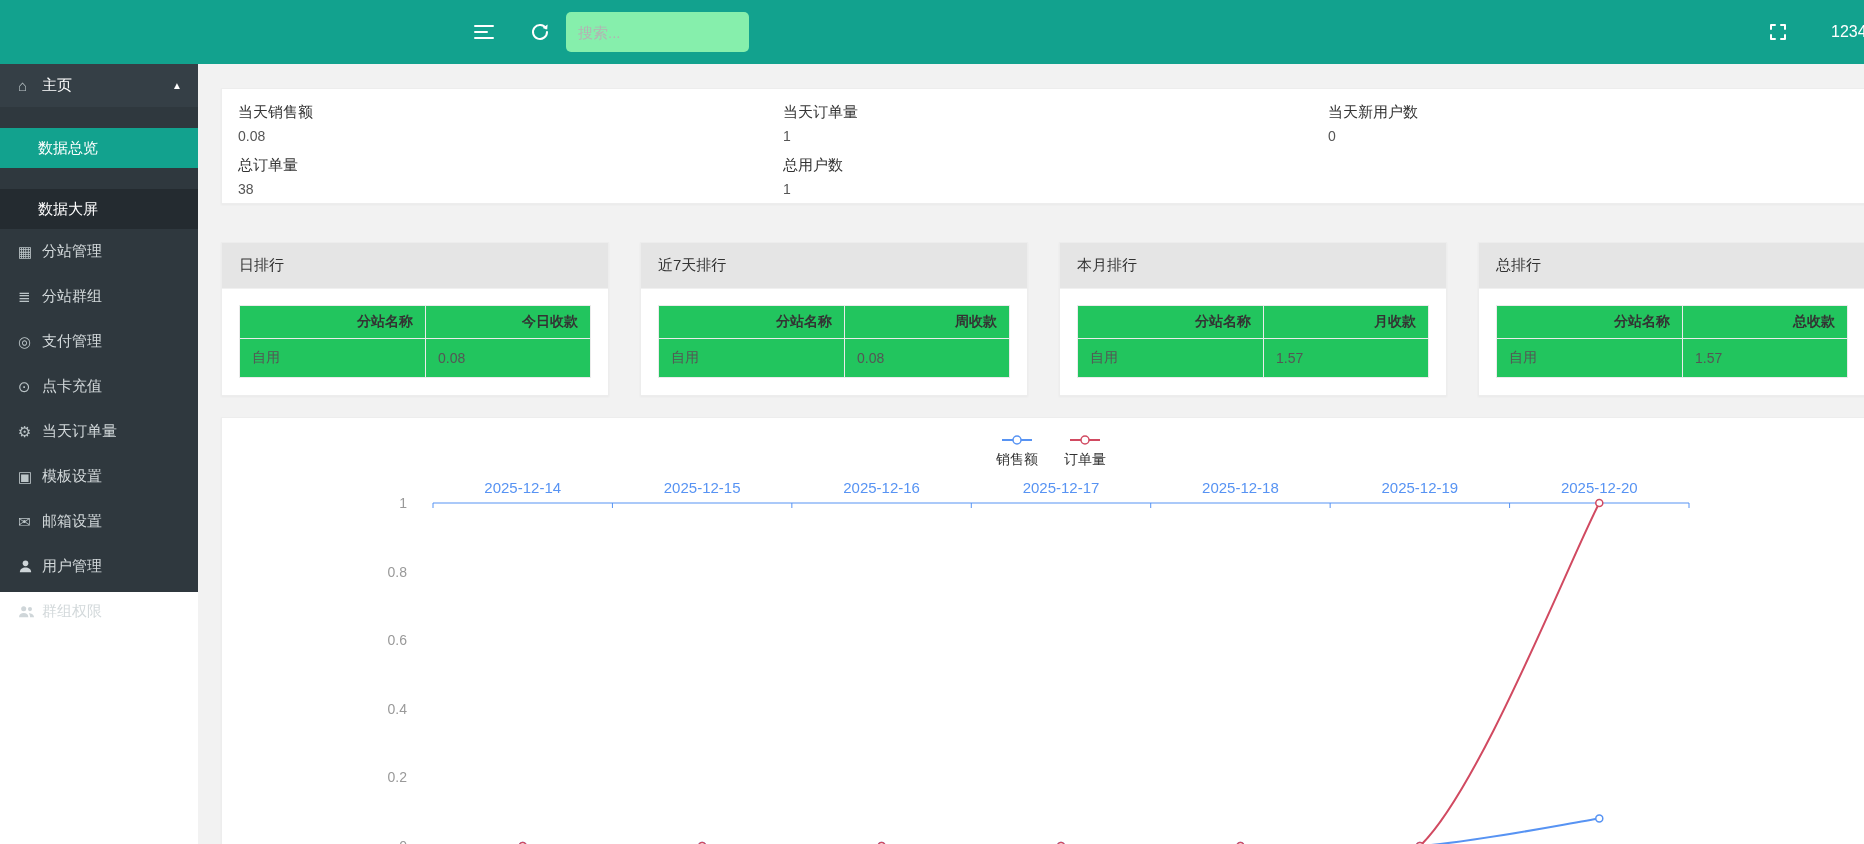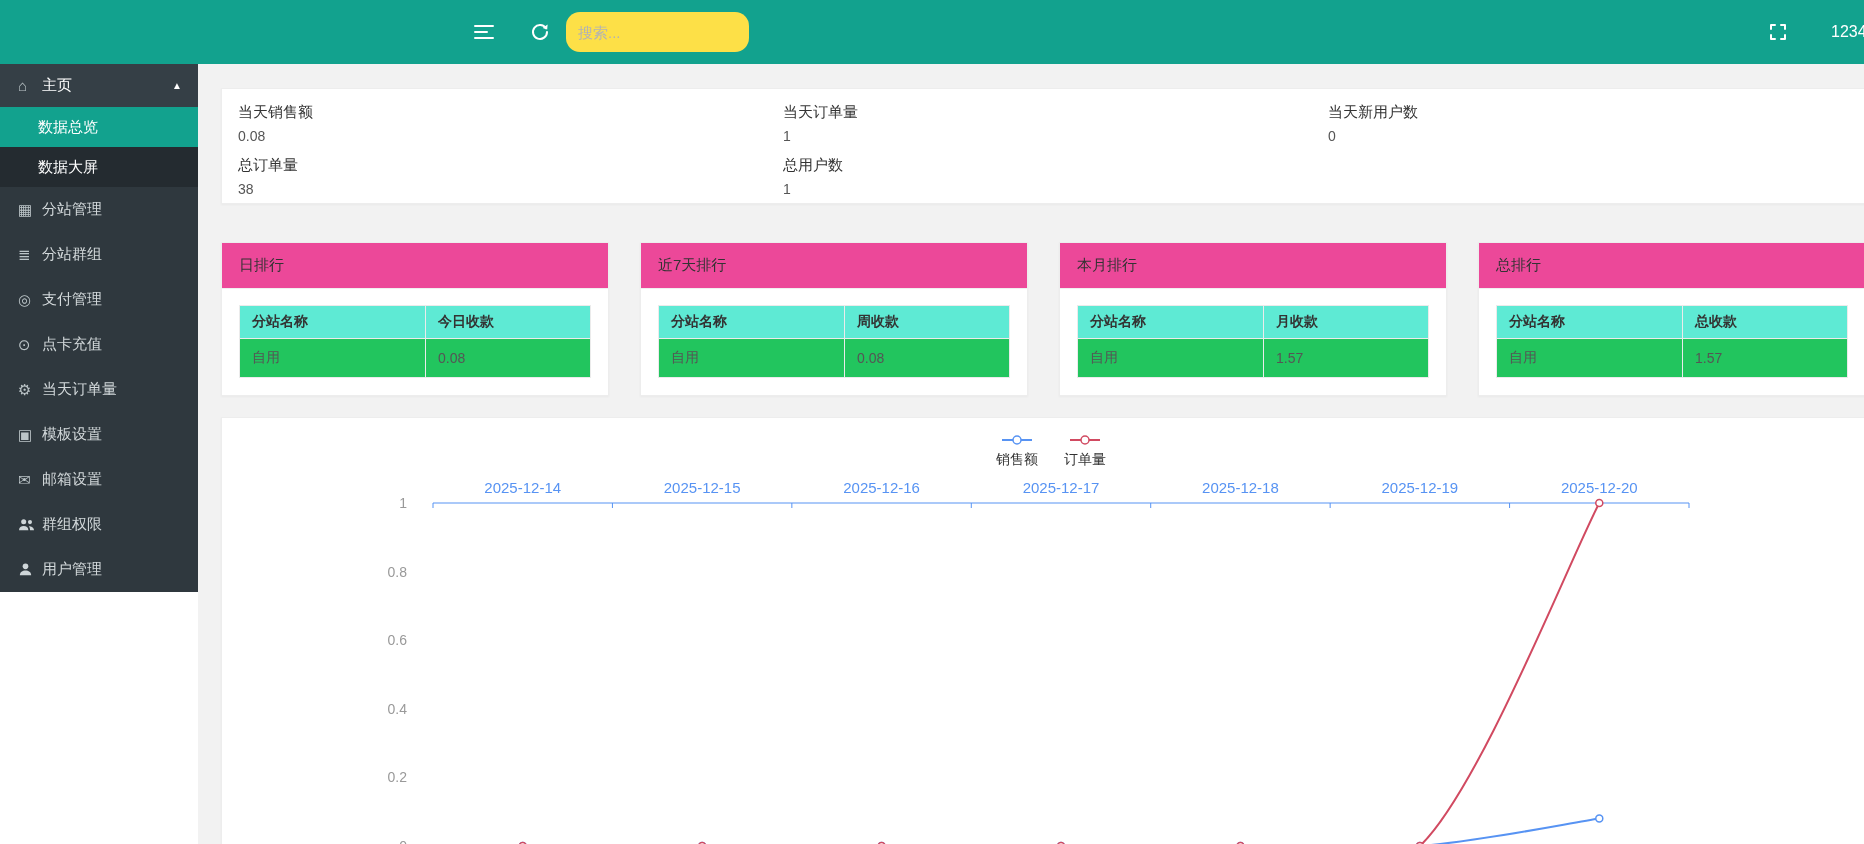--- a/index.html
+++ b/index.html
@@ -19,21 +19,21 @@
   }
   .hbtn{position:absolute;top:0;height:64px;display:flex;align-items:center;justify-content:center;
     width:44px;background:transparent;border:none;cursor:pointer;padding:0;}
   .hbtn svg{display:block;}
   .btn-menu{left:462px;}
   .btn-refresh{left:518px;}
   .btn-fullscreen{left:1756px;}
   .search-box{position:absolute;left:566px;top:12px;}
   .search-box input{
     width:183px;height:40px;box-sizing:border-box;border:none;outline:none;
-    border-radius:14px;padding:0 12px;font-size:15px;color:#333;background:#fde047;
+    border-radius:5px;padding:0 12px;font-size:15px;color:#333;background:#86efac;
     font-family:inherit;
   }
   .search-box input::placeholder{color:#b3b3b3;}
   .username{
     position:absolute;left:1831px;top:0;height:64px;line-height:64px;
     color:#fff;font-size:16px;white-space:nowrap;cursor:pointer;
   }
   
   .sidebar{
     position:absolute;top:64px;left:0;width:198px;height:528px;
@@ -42,45 +42,45 @@
   .nav-item{
     height:45px;display:flex;align-items:center;padding-left:18px;
     color:#d3d9db;font-size:15px;cursor:pointer;box-sizing:border-box;
   }
   .nav-item .ico{width:24px;font-size:15px;color:#bcc5c8;flex:0 0 24px;}
   .nav-item .ico svg{display:block;}
   .nav-item.parent{height:43px;background:#353f46;color:#fff;}
   .nav-item.parent .caret{margin-left:auto;margin-right:16px;font-size:10px;color:#fff;}
   .nav-sub{
     height:40px;display:flex;align-items:center;padding-left:38px;
-    color:#fff;font-size:15px;cursor:pointer;background:#2f383e;box-sizing:border-box;
+    color:#fff;font-size:15px;cursor:pointer;background:#2f383e;box-sizing:border-box;margin-top:21px;
   }
   .nav-sub.active{background:#12a28e;}
   .nav-sub.dark{background:#242b30;}
   
   .main{
     position:absolute;left:198px;top:64px;width:1770px;height:780px;
     background:#f2f2f2;box-sizing:border-box;padding:24px 0 0 23px;
   }
   .panel{background:#fff;border:1px solid #ededed;box-sizing:border-box;
     box-shadow:0 1px 2px rgba(0,0,0,0.04);}
   
   .stats-panel{width:1660px;height:116px;display:grid;
     grid-template-columns:545px 545px 545px;padding:14px 0 0 16px;align-content:start;}
   .stat .stat-label{font-size:15px;color:#333;margin-bottom:6px;}
   .stat .stat-value{font-size:14px;color:#555;margin-bottom:12px;}
   
   .rankings{display:flex;gap:31px;margin-top:38px;width:1660px;}
   .rank-card{width:388px;flex:0 0 388px;background:#fff;border:1px solid #ededed;
     box-sizing:border-box;box-shadow:0 1px 2px rgba(0,0,0,0.04);}
-  .rank-head{padding:13px 17px;border-bottom:1px solid #f0f0f0;font-size:15px;color:#333;background:#ec4899;}
+  .rank-head{padding:13px 17px;border-bottom:1px solid #f0f0f0;font-size:15px;color:#333;background:#e5e5e5;}
   .rank-body{padding:16px 17px 17px 17px;}
   table.rank{width:100%;border-collapse:collapse;font-size:14px;color:#555;}
   table.rank th{
-    background:#5eead4;border:1px solid #ebebeb;text-align:left;
+    background:#22c55e;border:1px solid #ebebeb;text-align:right;
     padding:7px 12px;color:#333;font-weight:bold;font-size:14px;
   }
   table.rank th:first-child{width:53%;}
   table.rank td{border:1px solid #ebebeb;padding:10px 12px;background:#22c55e;}
   
   .chart-card{margin-top:21px;width:1660px;height:470px;position:relative;}
   .legend{position:absolute;top:16px;left:0;width:100%;display:flex;justify-content:center;gap:26px;}
   .legend-item{display:flex;align-items:center;gap:5px;font-size:14px;color:#333;cursor:pointer;flex-direction:column;}
   .legend-item svg{display:block;}
   #chart-svg{position:absolute;top:48px;left:0;}
@@ -159,37 +159,37 @@
   <div class="nav-item">
     <span class="ico">▣</span>
     <span class="lbl">模板设置</span>
   </div>
   <div class="nav-item">
     <span class="ico">✉</span>
     <span class="lbl">邮箱设置</span>
   </div>
   <div class="nav-item">
     <span class="ico">
+      <svg width="15" height="15" viewBox="0 0 16 16" fill="#cfd6d9">
+          <circle cx="8" cy="4.6" r="3"></circle>
+          <path d="M2 14c0-3.3 2.7-5 6-5s6 1.7 6 5z"></path>
+        </svg>
+    </span>
+    <span class="lbl">用户管理</span>
+  </div>
+  <div class="nav-item">
+    <span class="ico">
       <svg width="17" height="15" viewBox="0 0 18 16" fill="#cfd6d9">
           <circle cx="6" cy="5" r="2.7"></circle>
           <path d="M1 14c0-3 2.2-4.5 5-4.5S11 11 11 14z"></path>
           <circle cx="12.7" cy="5.4" r="2.2"></circle>
           <path d="M11.5 9.9c2.6.1 5.5 1.4 5.5 4.1h-4.2c0-1.7-.5-3.1-1.3-4.1z"></path>
         </svg>
     </span>
     <span class="lbl">群组权限</span>
-  </div>
-  <div class="nav-item">
-    <span class="ico">
-      <svg width="15" height="15" viewBox="0 0 16 16" fill="#cfd6d9">
-          <circle cx="8" cy="4.6" r="3"></circle>
-          <path d="M2 14c0-3.3 2.7-5 6-5s6 1.7 6 5z"></path>
-        </svg>
-    </span>
-    <span class="lbl">用户管理</span>
   </div>
 </div>
 
 <div class="main">
 
   <div class="panel stats-panel">
     <div class="stat">
       <div class="stat-label">当天销售额</div>
       <div class="stat-value">0.08</div>
     </div>

